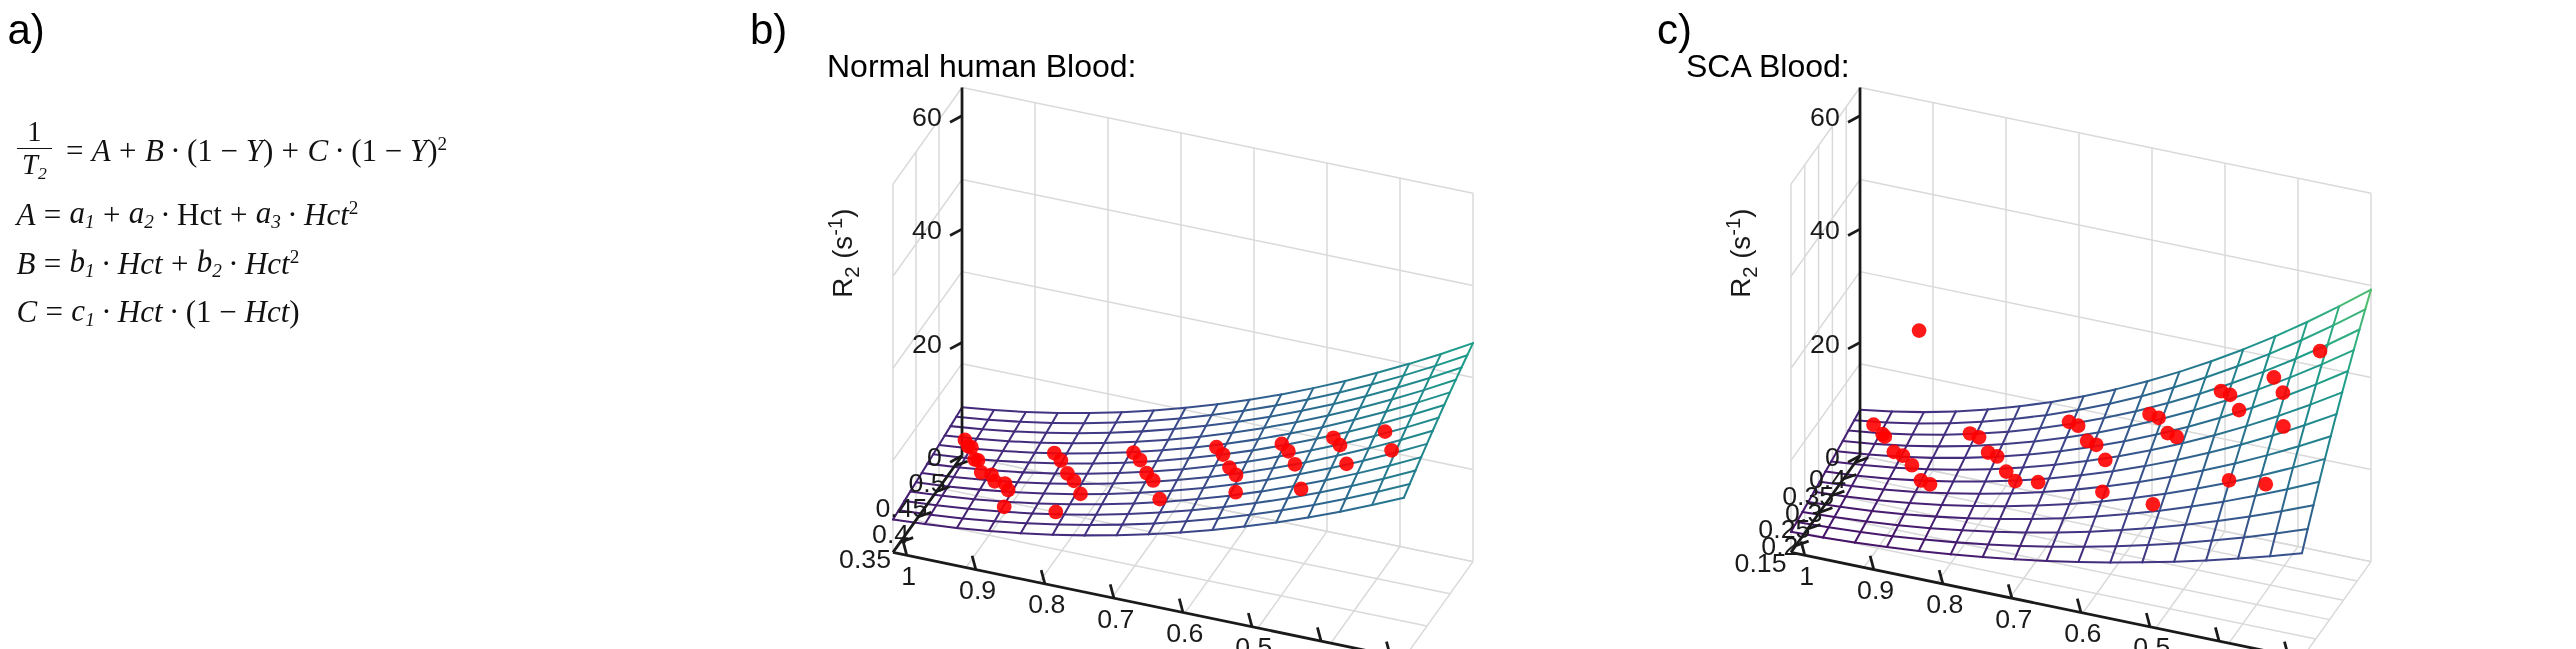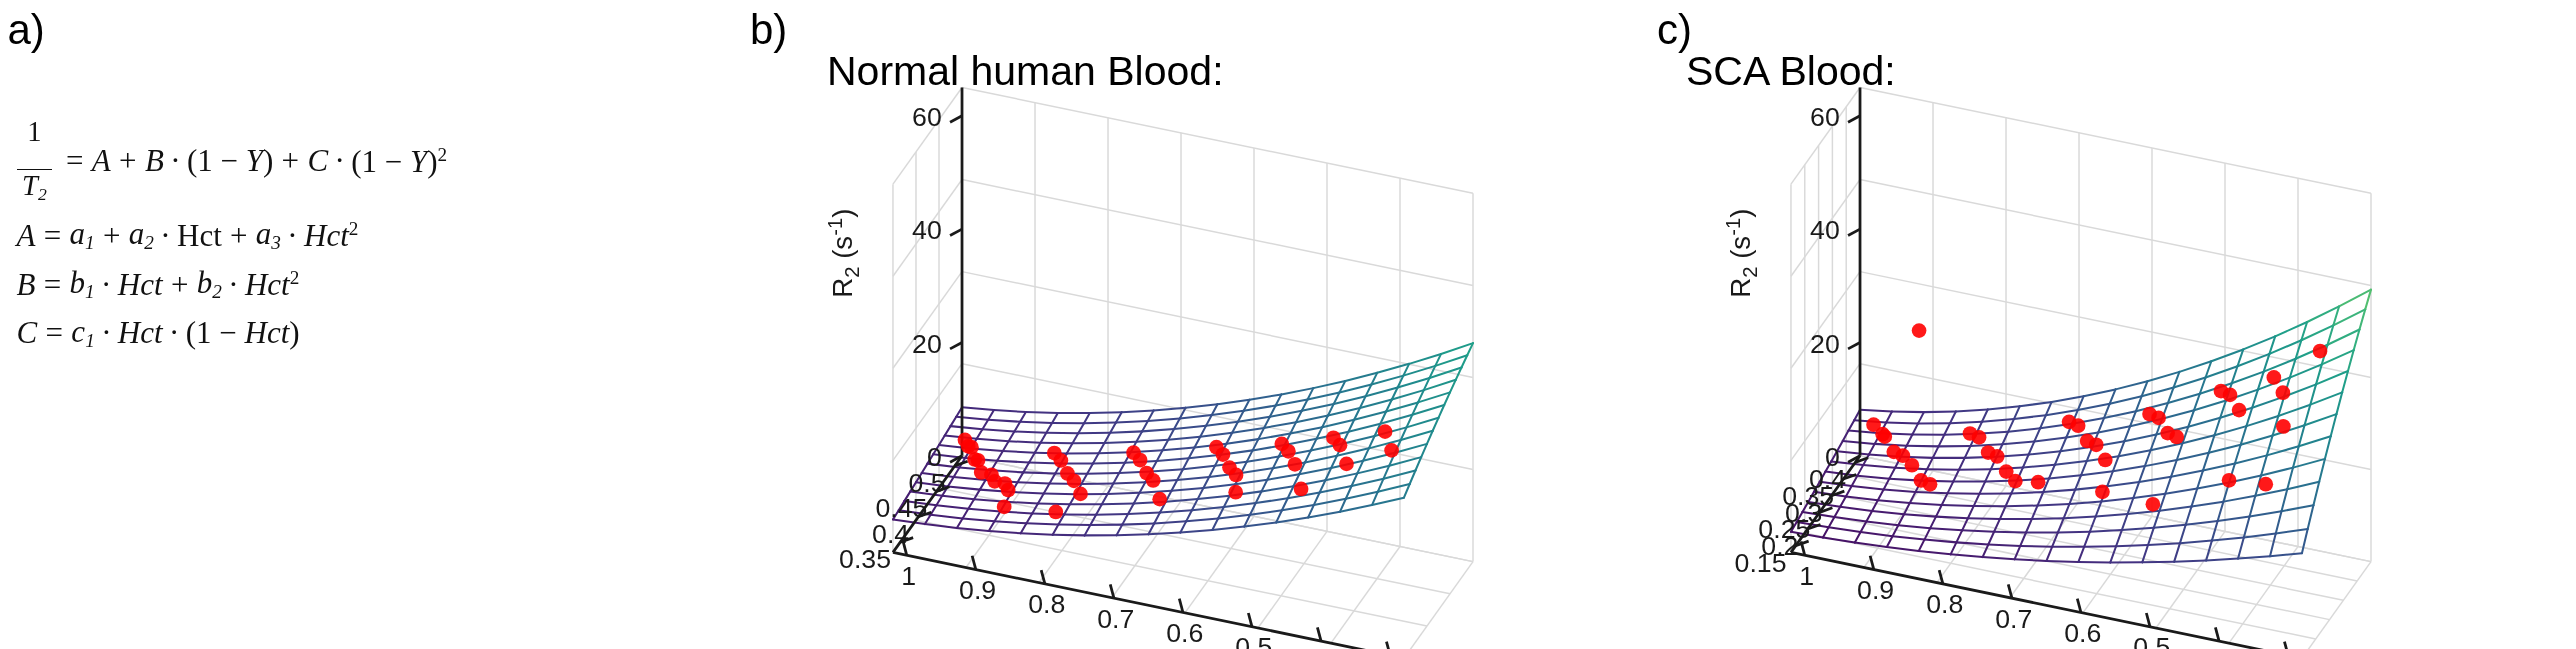--- a/index.html
+++ b/index.html
@@ -1,32 +1,32 @@
 <!DOCTYPE html>
 <html style="font-size:14.7px"><head>
 <meta charset="utf-8">
 <style>
   html,body{margin:0;padding:0;background:#fff;}
   body{width:2576px;height:650px;position:relative;overflow:hidden;
        font-family:"Liberation Sans",sans-serif;color:#1a1a1a;}
 
   .panel-letter{position:absolute;font-size:42px;font-family:"Liberation Sans",sans-serif;color:#000;}
-  .panel-title{position:absolute;font-size:41px;font-family:"Liberation Sans",sans-serif;color:#000;white-space:nowrap;}
+  .panel-title{position:absolute;font-size:32px;font-family:"Liberation Sans",sans-serif;color:#000;white-space:nowrap;}
 
   
   #eqblock{position:absolute;left:16.6px;top:118px;width:396px;
            font-family:"Liberation Serif",serif;color:#111;}
   .eqline{display:flex;align-items:center;white-space:nowrap;
           font-size:31px;line-height:1;margin-bottom:14.7px;}
   .it{font-style:italic;}
   .up{font-style:normal;}
   .frac{display:inline-flex;flex-direction:column;align-items:center;
         vertical-align:middle;margin:0 5.5px 0 0;}
   .frac .num{padding:0 5.5px 1.8px 5.5px;font-size:28.5px;}
-  .frac .den{padding:1.8px 5.5px 0 5.5px;font-size:28.5px;border-top:1.8px solid #111;margin-top:21px;}
+  .frac .den{padding:1.8px 5.5px 0 5.5px;font-size:28.5px;border-top:1.8px solid #111;}
   sub{font-size:0.62em;vertical-align:-0.26em;font-style:italic;}
   sup{font-size:0.62em;vertical-align:0.56em;font-style:normal;}
   .op{margin:0 8.3px;}
   .cd{margin:0 6.4px;}
 
   
   .plot{position:absolute;top:0;}
   .plot svg{display:block;}
   .axlabel{font-family:"Liberation Sans",sans-serif;font-size:30px;fill:#1a1a1a;}
   .ticklabel{font-family:"Liberation Sans",sans-serif;font-size:29px;fill:#1a1a1a;}

